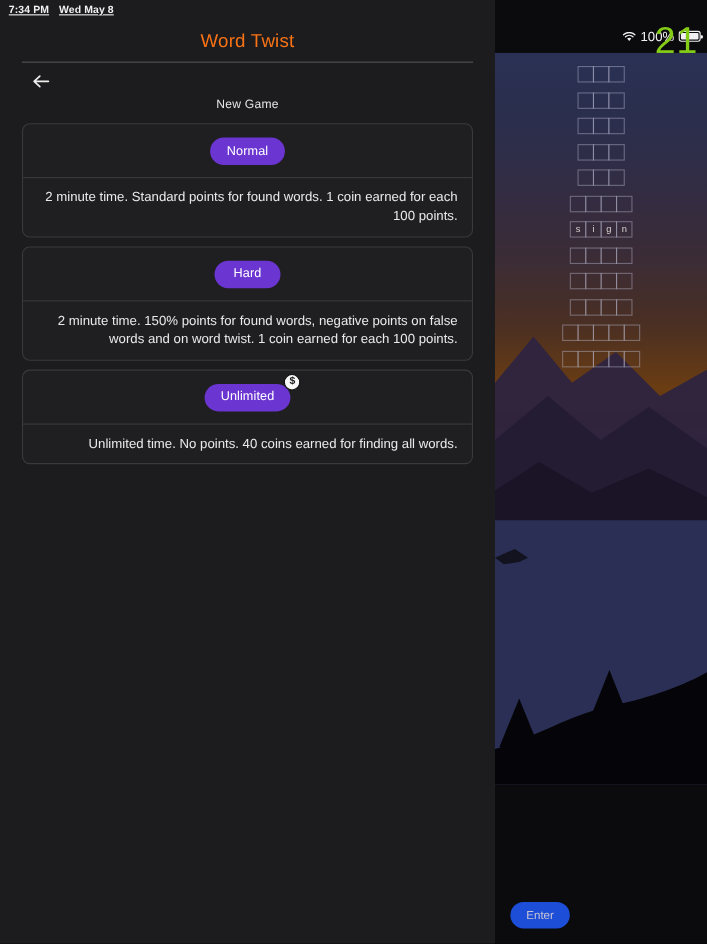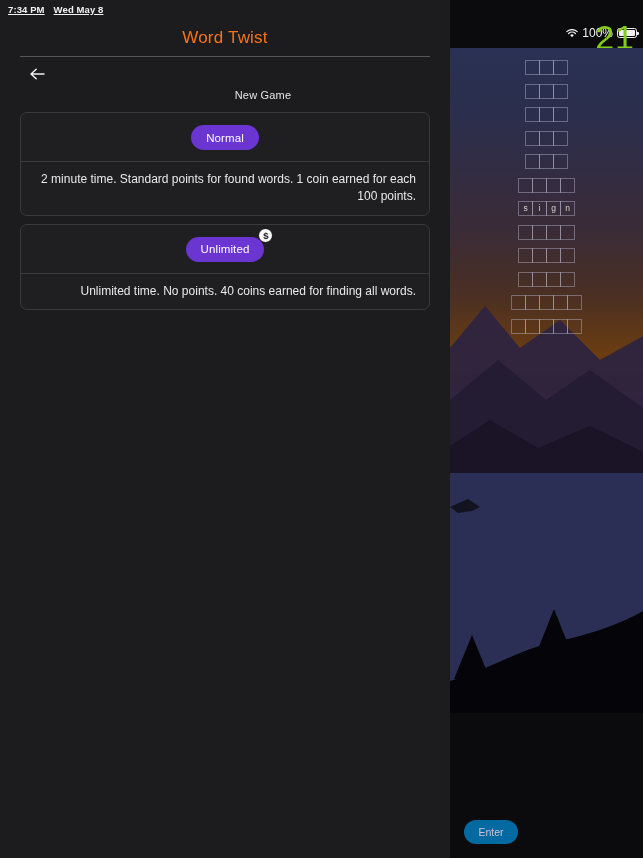--- a/index.html
+++ b/index.html
@@ -45,21 +45,21 @@
 
   .back-arrow {
     position: absolute; top: 64px; left: 26px;
     width: 22px; height: 20px;
     color: #f0f0f0;
     display: flex; align-items: center; justify-content: center;
   }
   .back-arrow svg { display: block; }
 
   .section-label {
-    position: absolute; top: 89px; left: 0; width: 526px;
+    position: absolute; top: 89px; left: 0; width: 450px;
     text-align: center;
     color: #e4e4e6; font-size: 11px; letter-spacing: .2px;
   }
 
   
   .cards { position: absolute; top: 112px; left: 20px; width: 410px; }
   .mode-card {
     position: relative;
     border: 1px solid #3a3a3c;
     border-radius: 7px;
@@ -173,21 +173,21 @@
   
   .word-input {
     position: absolute; left: -55px; top: 733px;
     width: 230px; height: 31px;
     border: 1px solid #4a4a4c; border-radius: 6px;
     background: #0d0d0f;
   }
   .enter-btn {
     position: absolute; left: 464px; top: 820px;
     width: 54px; height: 24px; border-radius: 12px;
-    background: #0369a1;
+    background: #1d4ed8;
     color: #c9c4d4; font-size: 10.5px;
     display: flex; align-items: center; justify-content: center;
     border: none; font-family: "Liberation Sans", sans-serif;
   }
 </style>
 </head>
 <body>
 
 <div id="root">
 
@@ -332,20 +332,27 @@
     <div class="cards">
 
       <div class="mode-card">
         <div class="card-btn-row">
           <button class="pill">Normal</button>
         </div>
         <div class="card-divider"></div>
         <div class="card-desc">2 minute time. Standard points for found words. 1 coin earned for each 100 points.</div>
       </div>
 
+      <div class="mode-card">
+        <div class="card-btn-row">
+          <button class="pill">Hard</button>
+        </div>
+        <div class="card-divider"></div>
+        <div class="card-desc">2 minute time. 150% points for found words, negative points on false words and on word twist. 1 coin earned for each 100 points.</div>
+      </div>
 
       <div class="mode-card">
         <div class="card-btn-row">
           <button class="pill">
             <span>Unlimited</span>
             <span class="coin-badge">$</span>
           </button>
         </div>
         <div class="card-divider"></div>
         <div class="card-desc">Unlimited time. No points. 40 coins earned for finding all words.</div>

